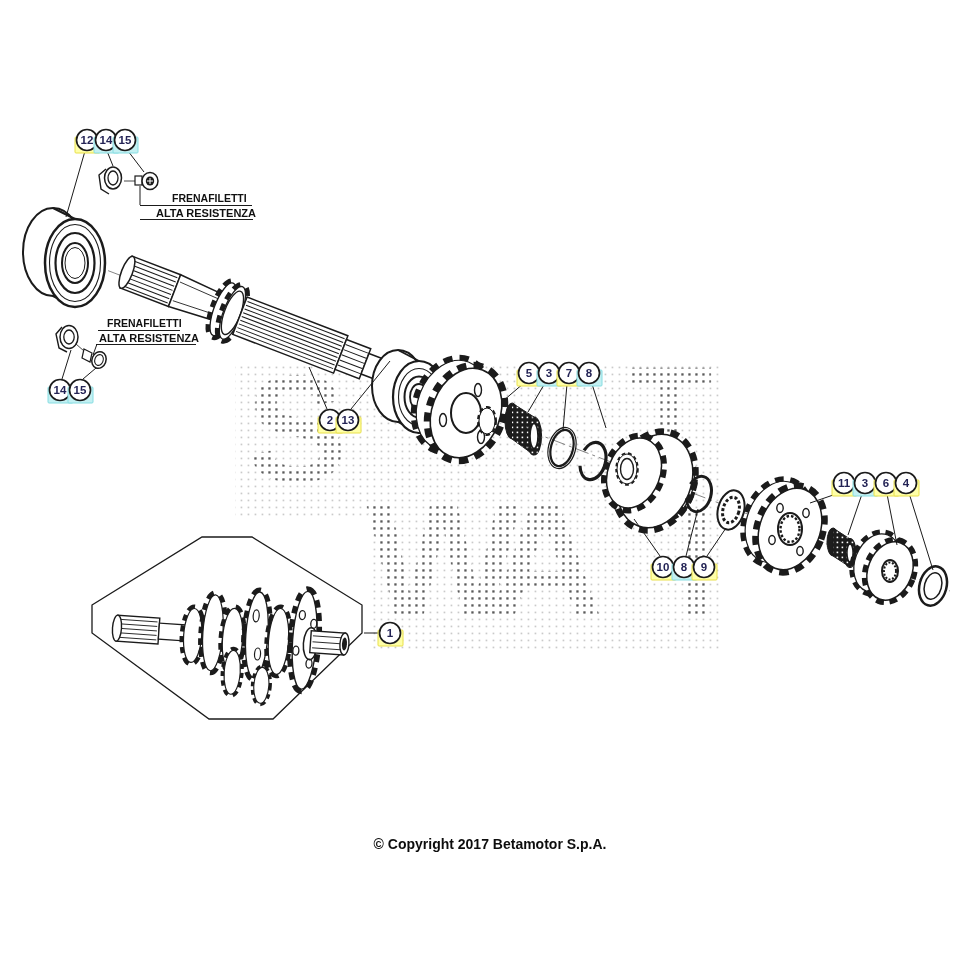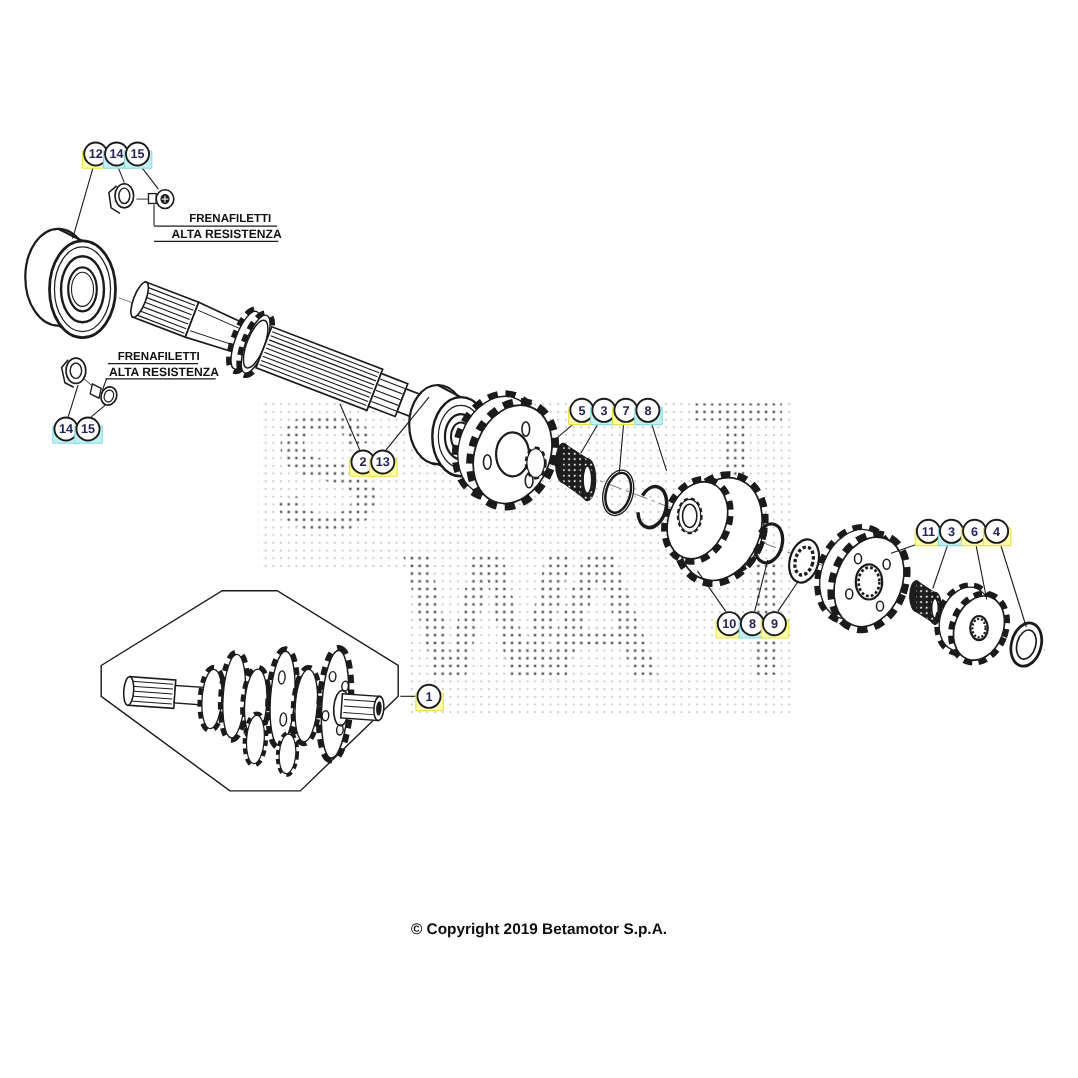--- a/index.html
+++ b/index.html
@@ -393,13 +393,13 @@
         <text x="906" y="487" text-anchor="middle" class="callout-num" fill="#232355">4</text>
       </g>
       <g>
         <rect x="378" y="630" width="25" height="16" rx="1" fill="#ffffa8" stroke="#e9e04a" stroke-width="1"></rect>
         <circle cx="390" cy="633" r="10.5" fill="#ffffff" stroke="#1b1b1b" stroke-width="1.7"></circle>
         <text x="390" y="637" text-anchor="middle" class="callout-num" fill="#232355">1</text>
       </g>
     </g>
 </svg>
 
-<div class="copyright">© Copyright 2019 Betamotor S.p.A.</div>
+<div class="copyright">© Copyright 2017 Betamotor S.p.A.</div>
 
 </body></html>

